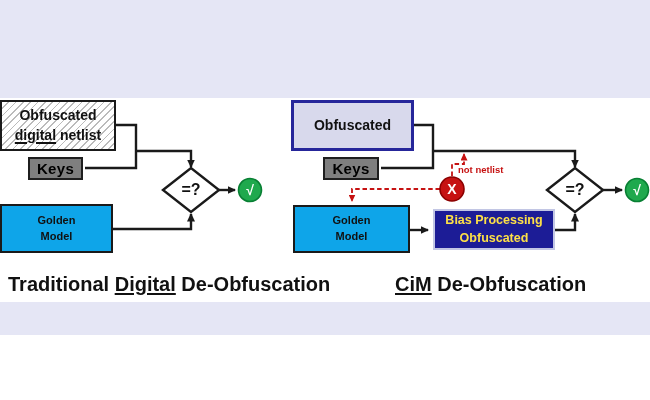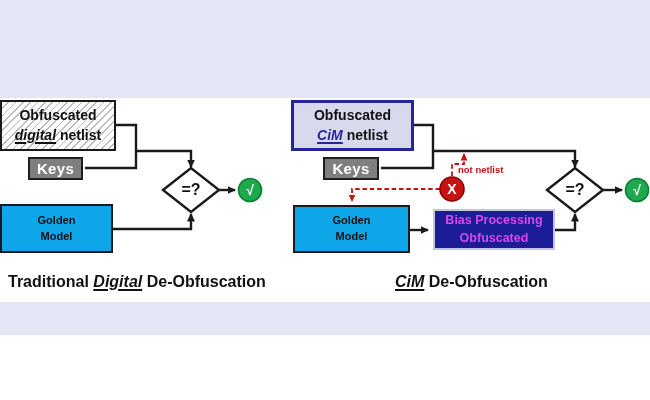--- a/index.html
+++ b/index.html
@@ -8,39 +8,39 @@
   .panel{position:absolute;left:0;top:98px;width:650px;height:204px;background:var(--panel-bg);}
   .abs{position:absolute;}
   .box{position:absolute;box-sizing:border-box;display:flex;flex-direction:column;
        align-items:center;justify-content:center;text-align:center;}
   .netlist-l{left:0;top:100px;width:116px;height:51px;border:2.4px solid var(--line);
        background:repeating-linear-gradient(135deg,#ffffff 0px,#ffffff 4px,var(--hatch-line) 4px,var(--hatch-line) 5.2px);
        font-size:14px;line-height:1.4;}
   .netlist-r{left:291px;top:100px;width:123px;height:51px;border:3px solid var(--navy);
        background:var(--lavender-fill);font-size:14px;line-height:1.4;}
   .keys{width:55px;height:23px;background:var(--gray-fill);border:2.2px solid #1f1f1f;
-       color:#ffffff;font-size:15px;letter-spacing:.3px;}
+       color:#000000;font-size:15px;letter-spacing:.3px;}
   .keys-l{left:28px;top:157px;}
   .keys-r{left:323px;top:157px;width:56px;}
   .golden{background:#0ea5e9;border:2.4px solid var(--line);font-size:11px;line-height:1.45;}
   .golden-l{left:0;top:204px;width:113px;height:49px;}
   .golden-r{left:293px;top:205px;width:117px;height:48px;}
   .bias{left:433px;top:209px;width:122px;height:41px;background:var(--navy-fill);
-       border:2px solid #c2c6e4;color:#d946ef;font-size:12.5px;line-height:1.4;}
+       border:2px solid #c2c6e4;color:#fde047;font-size:12.5px;line-height:1.4;}
   .diamond-label{width:56px;height:44px;display:flex;align-items:center;justify-content:center;
        font-size:16px;}
   .dl-l{left:163px;top:168px;} .dl-r{left:547px;top:168px;}
   .badge{width:24px;height:24px;display:flex;align-items:center;justify-content:center;
        color:#fff;font-size:14px;}
   .chk-l{left:238px;top:178px;} .chk-r{left:625px;top:178px;}
   .xmark{left:440px;top:177px;font-size:14px;}
   .notmatched{left:458px;top:164px;color:var(--red);font-size:9.5px;}
-  .caption{top:273px;font-size:16px;white-space:pre;}
+  .caption{top:273px;font-size:20px;white-space:pre;}
   .cap-l{left:8px;} .cap-r{left:387px;margin-left:8px;}
-  .u{text-decoration:underline;text-decoration-thickness:1.5px;text-underline-offset:2px;font-style:italic;}
+  .u{text-decoration:underline;text-decoration-thickness:1.5px;text-underline-offset:2px;}
   .navy-txt{color:var(--navy);}
   svg.wires{position:absolute;left:0;top:0;}
   .conn{fill:none;stroke:var(--line);stroke-width:2.4px;}
   .conn-red{fill:none;stroke:var(--red);stroke-width:1.8px;stroke-dasharray:4.5 2.8;}
   .diamond{fill:#fff;stroke:var(--line);stroke-width:2.4px;}
   .check-circle{fill:var(--green);stroke:var(--green-dark);stroke-width:1.6px;}
   .x-circle{fill:var(--red);stroke:var(--red-dark);stroke-width:1.6px;}
   #ah path{fill:var(--line);} #ahr path{fill:var(--red);}
 </style>
 </head>
@@ -93,21 +93,20 @@
   <div class="abs diamond-label dl-l">
       <span>=?</span>
     </div>
   <div class="abs badge chk-l">
       <span>√</span>
     </div>
   <div class="abs caption cap-l"><span>Traditional </span><span class="u">Digital</span><span> De-Obfuscation</span></div>
 
   <div class="box netlist-r">
     <div><span>Obfuscated</span></div>
-    <div><span class="u navy-txt">CiM</span><span> netlist</span></div>
   </div>
   <div class="box keys keys-r">
       <span>Keys</span>
     </div>
   <div class="box golden golden-r">
     <div>Golden</div>
     <div>Model</div>
   </div>
   <div class="box bias">
     <div>Bias Processing</div>

